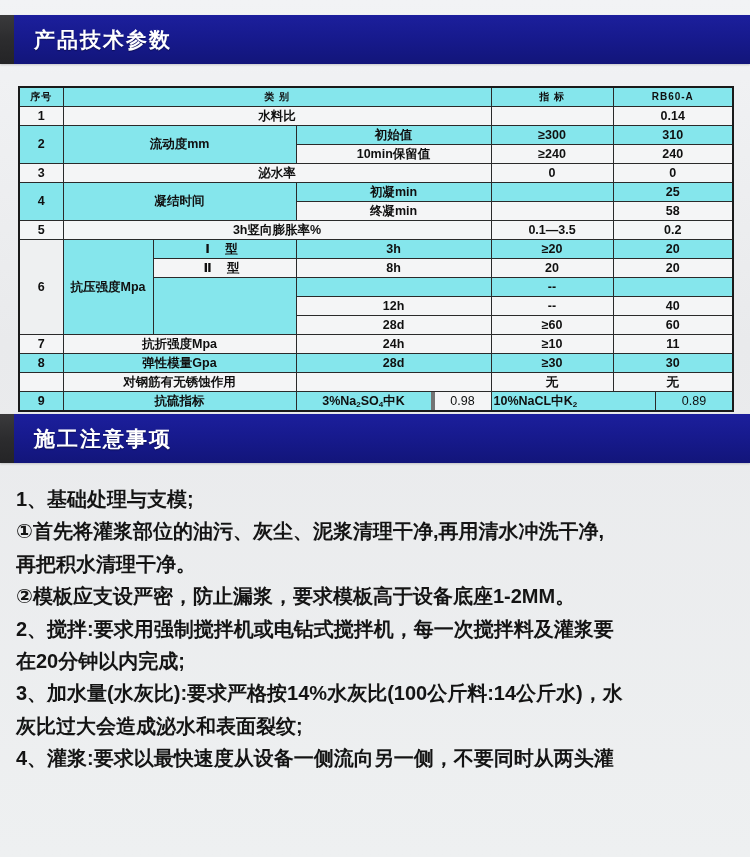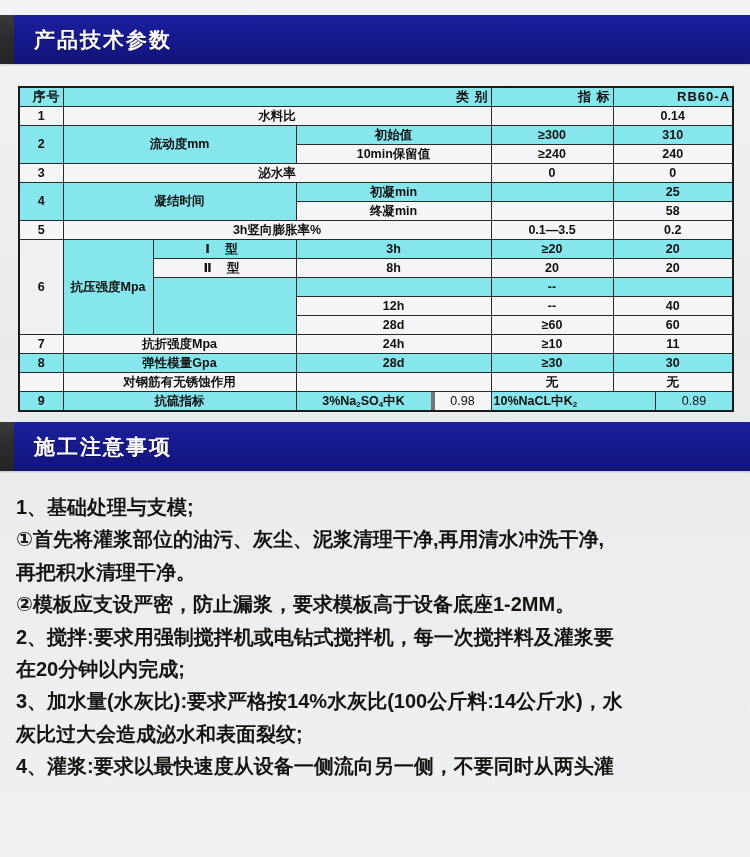--- a/index.html
+++ b/index.html
@@ -43,21 +43,21 @@
     align-items: center;
     padding-left: 20px;
     color: #ffffff;
     font-size: 21px;
     font-weight: bold;
     letter-spacing: 2px;
     text-shadow: 0 1px 1px rgba(0,0,0,.35);
   }
 
   .banner-wrap-1 { padding-top: 15px; }
-  .banner-wrap-2 { padding-top: 10px; }
+  .banner-wrap-2 { padding-top: 2px; }
 
   
   .table-wrap {
     padding: 22px 18px 0 18px;
   }
   table.spec {
     width: 714px;
     border-collapse: collapse;
     table-layout: fixed;
     background: #fdfdfd;
@@ -70,23 +70,22 @@
     text-align: center;
     vertical-align: middle;
     height: 18px;
     padding: 0 2px;
     color: #101010;
     line-height: 1.15;
     white-space: nowrap;
     overflow: hidden;
   }
   table.spec th {
-    font-size: 13px;
+    font-size: 10px;
     letter-spacing: 1px;
-    text-align: right;
   }
   
   .c-cyan  { background: #85e6ec; }
   .c-white { background: #f4f5f6; }
   .c-pale  { background: #eef0f1; }
   .sp-wide-in { letter-spacing: 6px; }
 
   .twoline { white-space: normal; line-height: 1.12; font-size: 12px; }
 
   sub { font-size: 8px; vertical-align: baseline; position: relative; top: 2px; }

